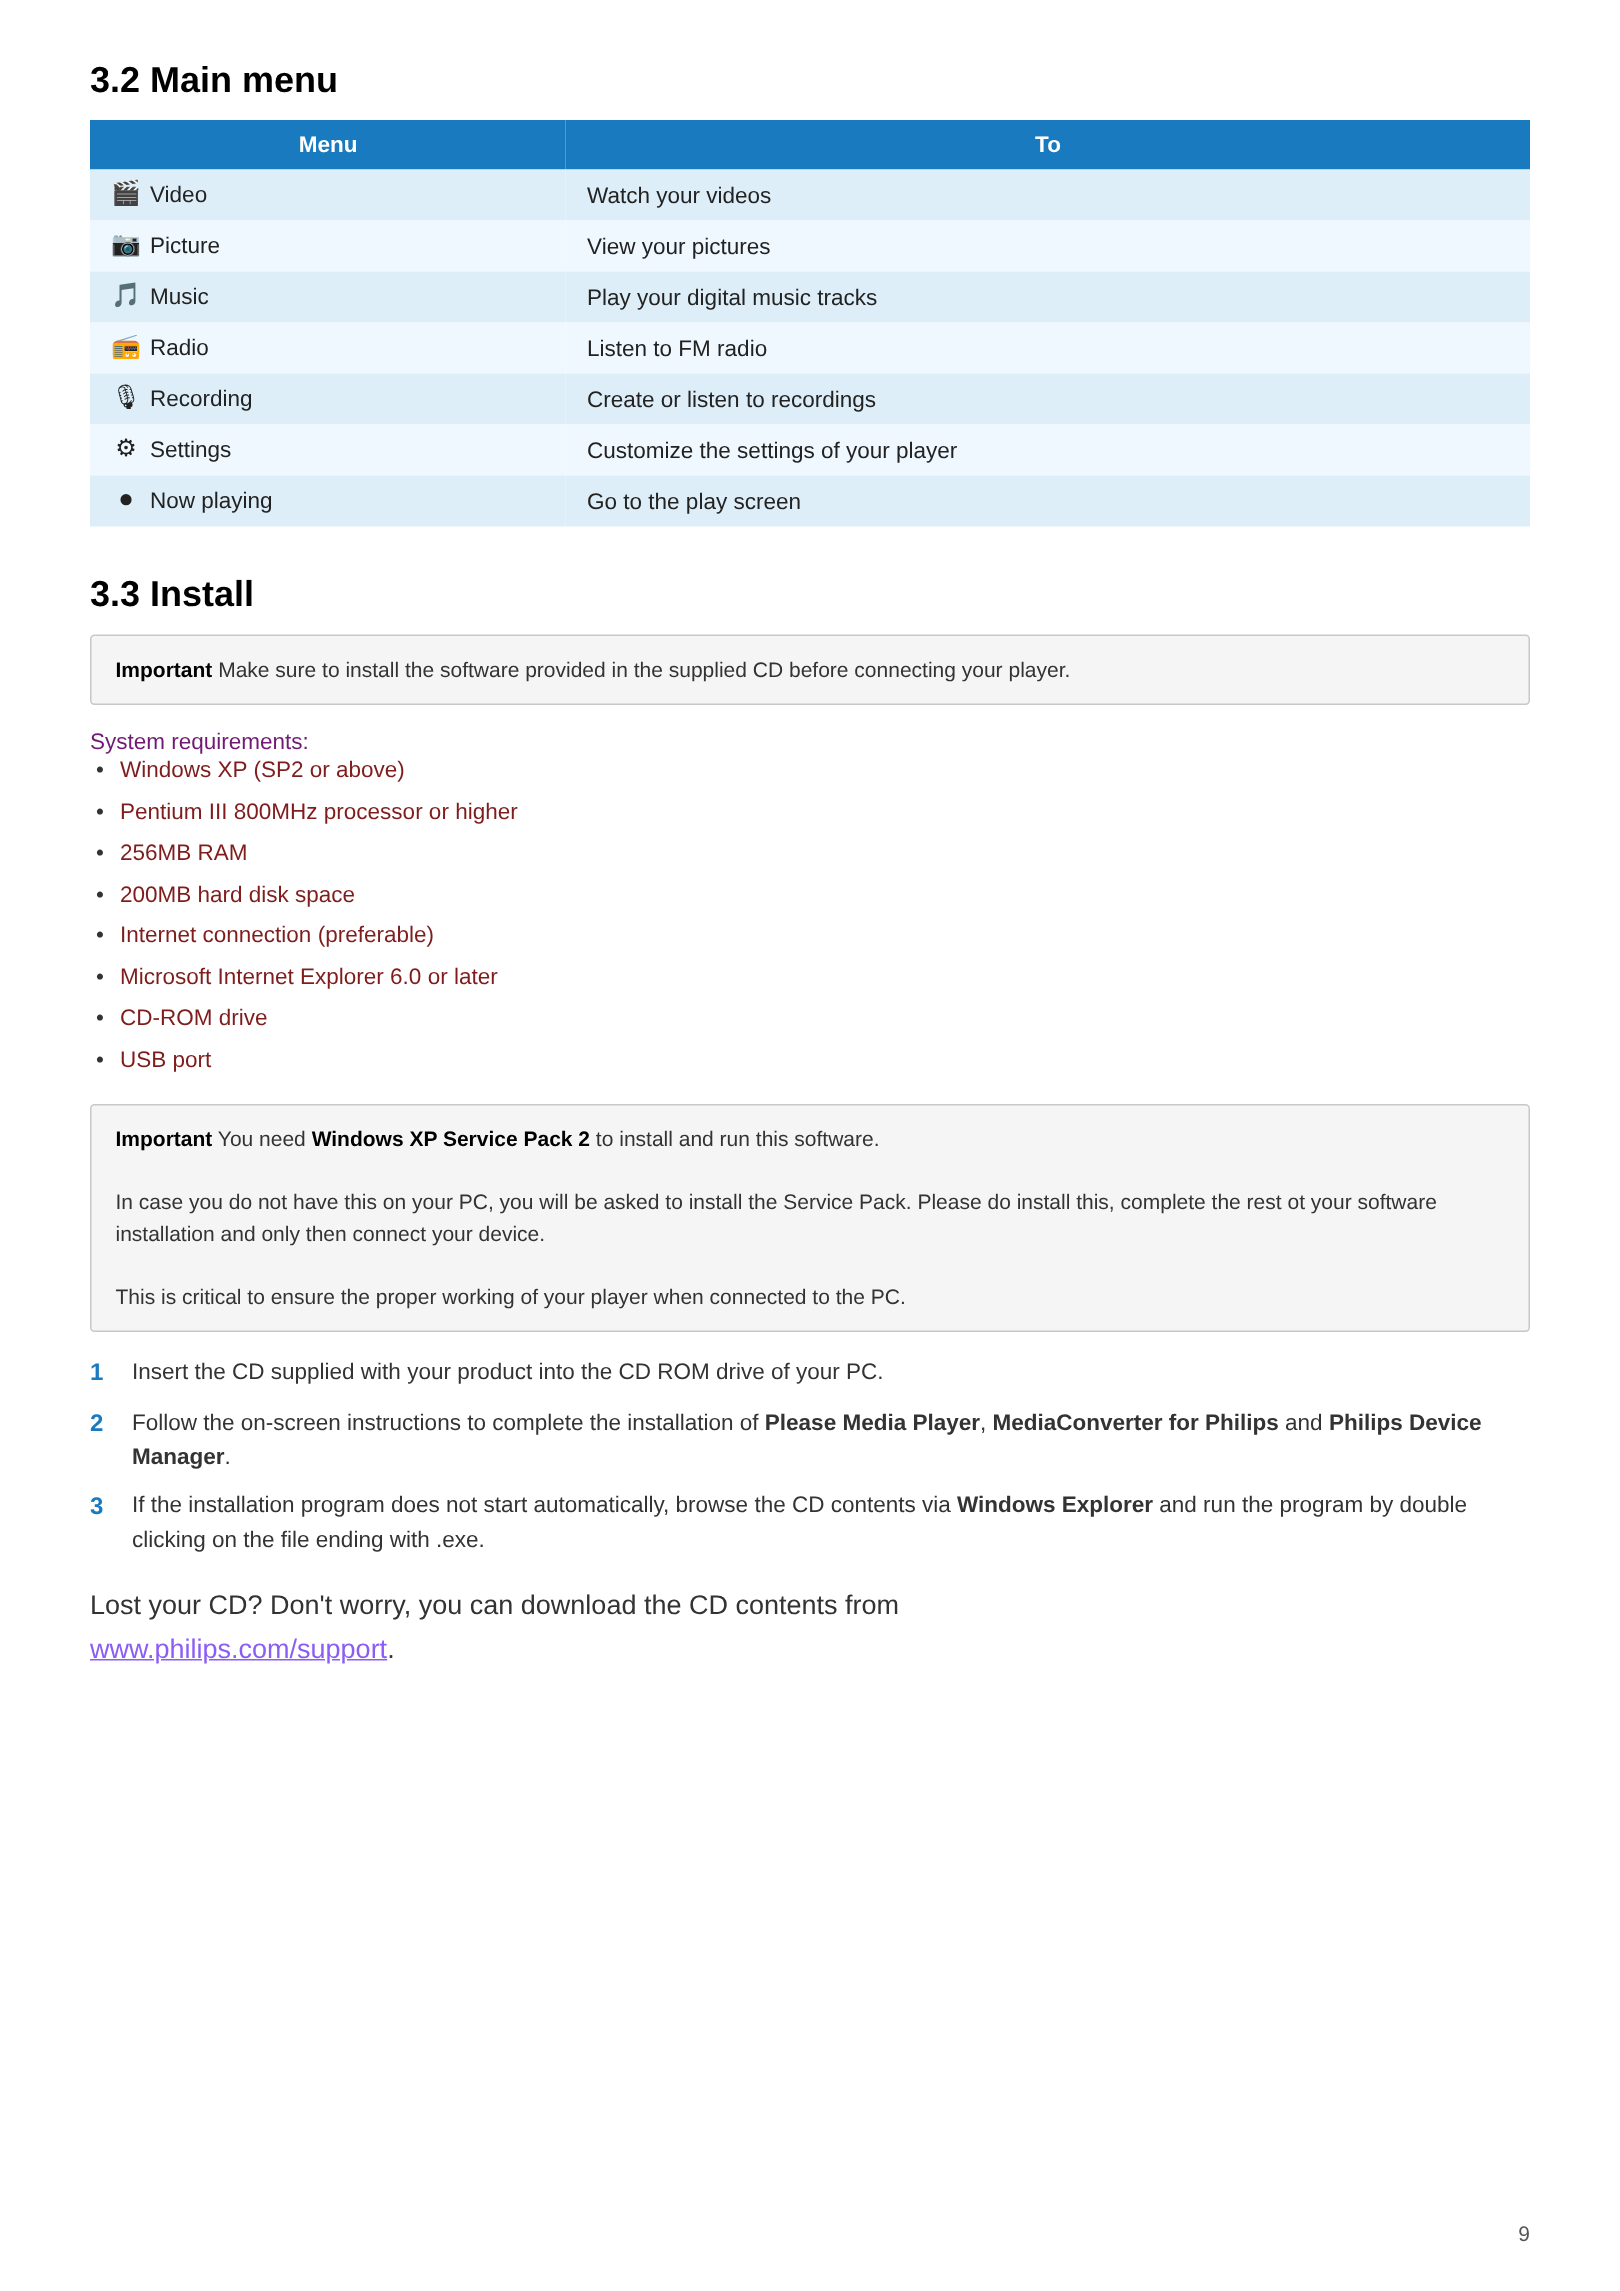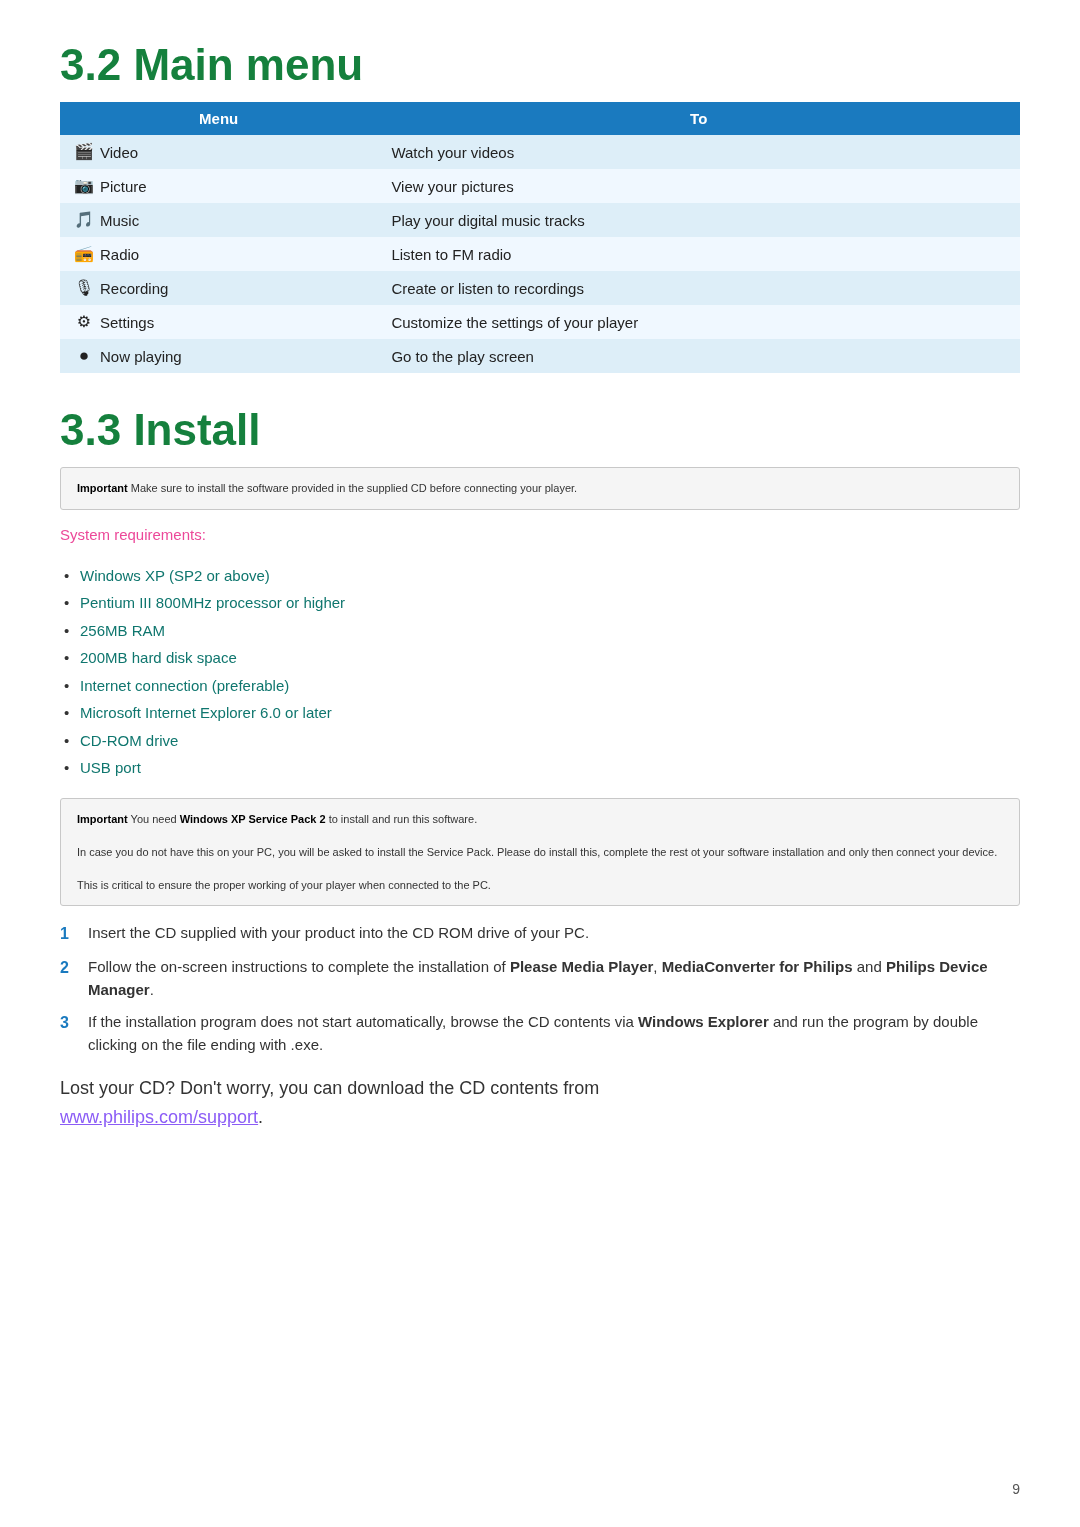--- a/index.html
+++ b/index.html
@@ -9,23 +9,23 @@
       font-size: 15px;
       color: #222;
       background: #fff;
       padding: 40px 60px 60px 60px;
       max-width: 1080px;
       min-height: 1527px;
       position: relative;
     }
 
     h2 {
-      font-size: 44px;
+      font-size: 24px;
       font-weight: bold;
-      color: #15803d;
+      color: #000000;
       margin-bottom: 12px;
     }
 
     
     .menu-table {
       width: 100%;
       border-collapse: collapse;
       margin-bottom: 32px;
       font-size: 15px;
     }
@@ -75,45 +75,45 @@
       margin-top: 8px;
     }
 
     
     .notice-box {
       border: 1px solid #c8c8c8;
       background: #f5f5f5;
       border-radius: 3px;
       padding: 12px 16px;
       margin-bottom: 16px;
-      font-size: 11px;
+      font-size: 14px;
       line-height: 1.5;
       color: #333;
     }
 
     .notice-box strong {
       color: #000;
     }
 
     
     .section-text {
       font-size: 15px;
-      margin-bottom: 22px;
-      color: #ec4899;
+      margin-bottom: 0;
+      color: #701a75;
     }
 
     .bullet-list {
       list-style: none;
       padding-left: 20px;
       margin-bottom: 18px;
     }
 
     .bullet-list li {
       font-size: 15px;
-      color: #0f766e;
+      color: #7f1d1d;
       margin-bottom: 5px;
       line-height: 1.5;
       position: relative;
     }
 
     .bullet-list li::before {
       content: "•";
       position: absolute;
       left: -16px;
       color: #333;

